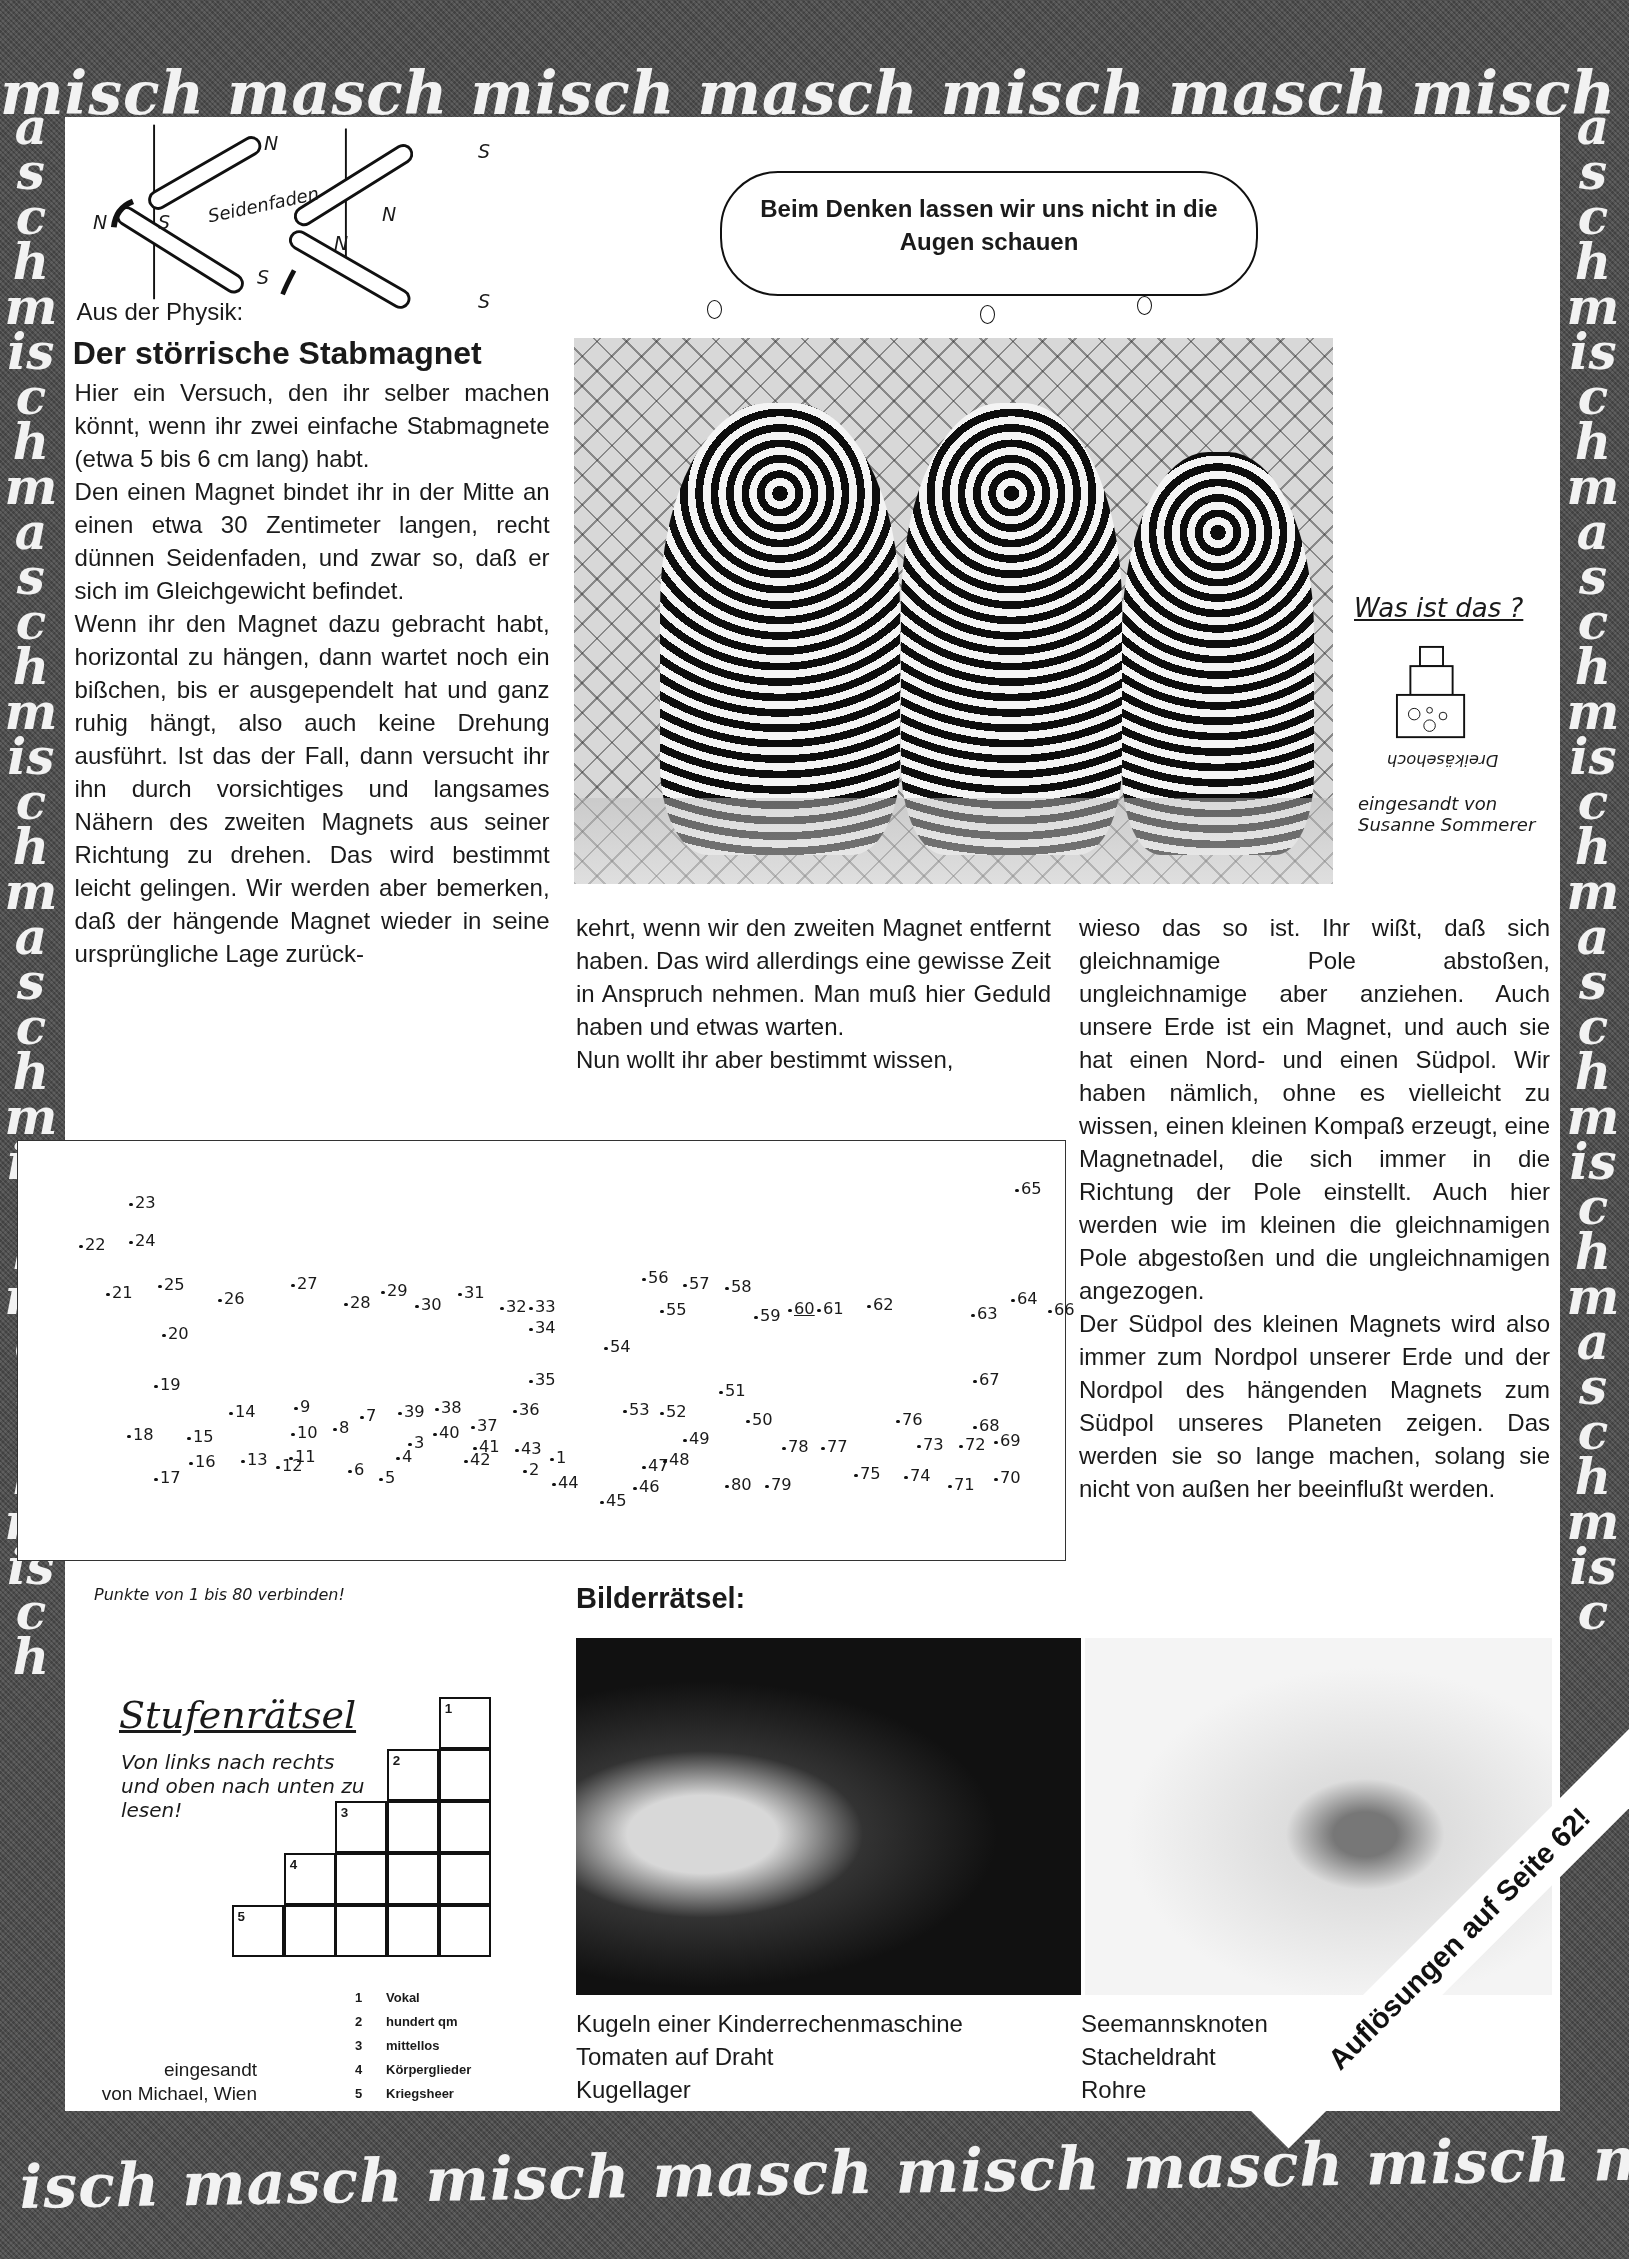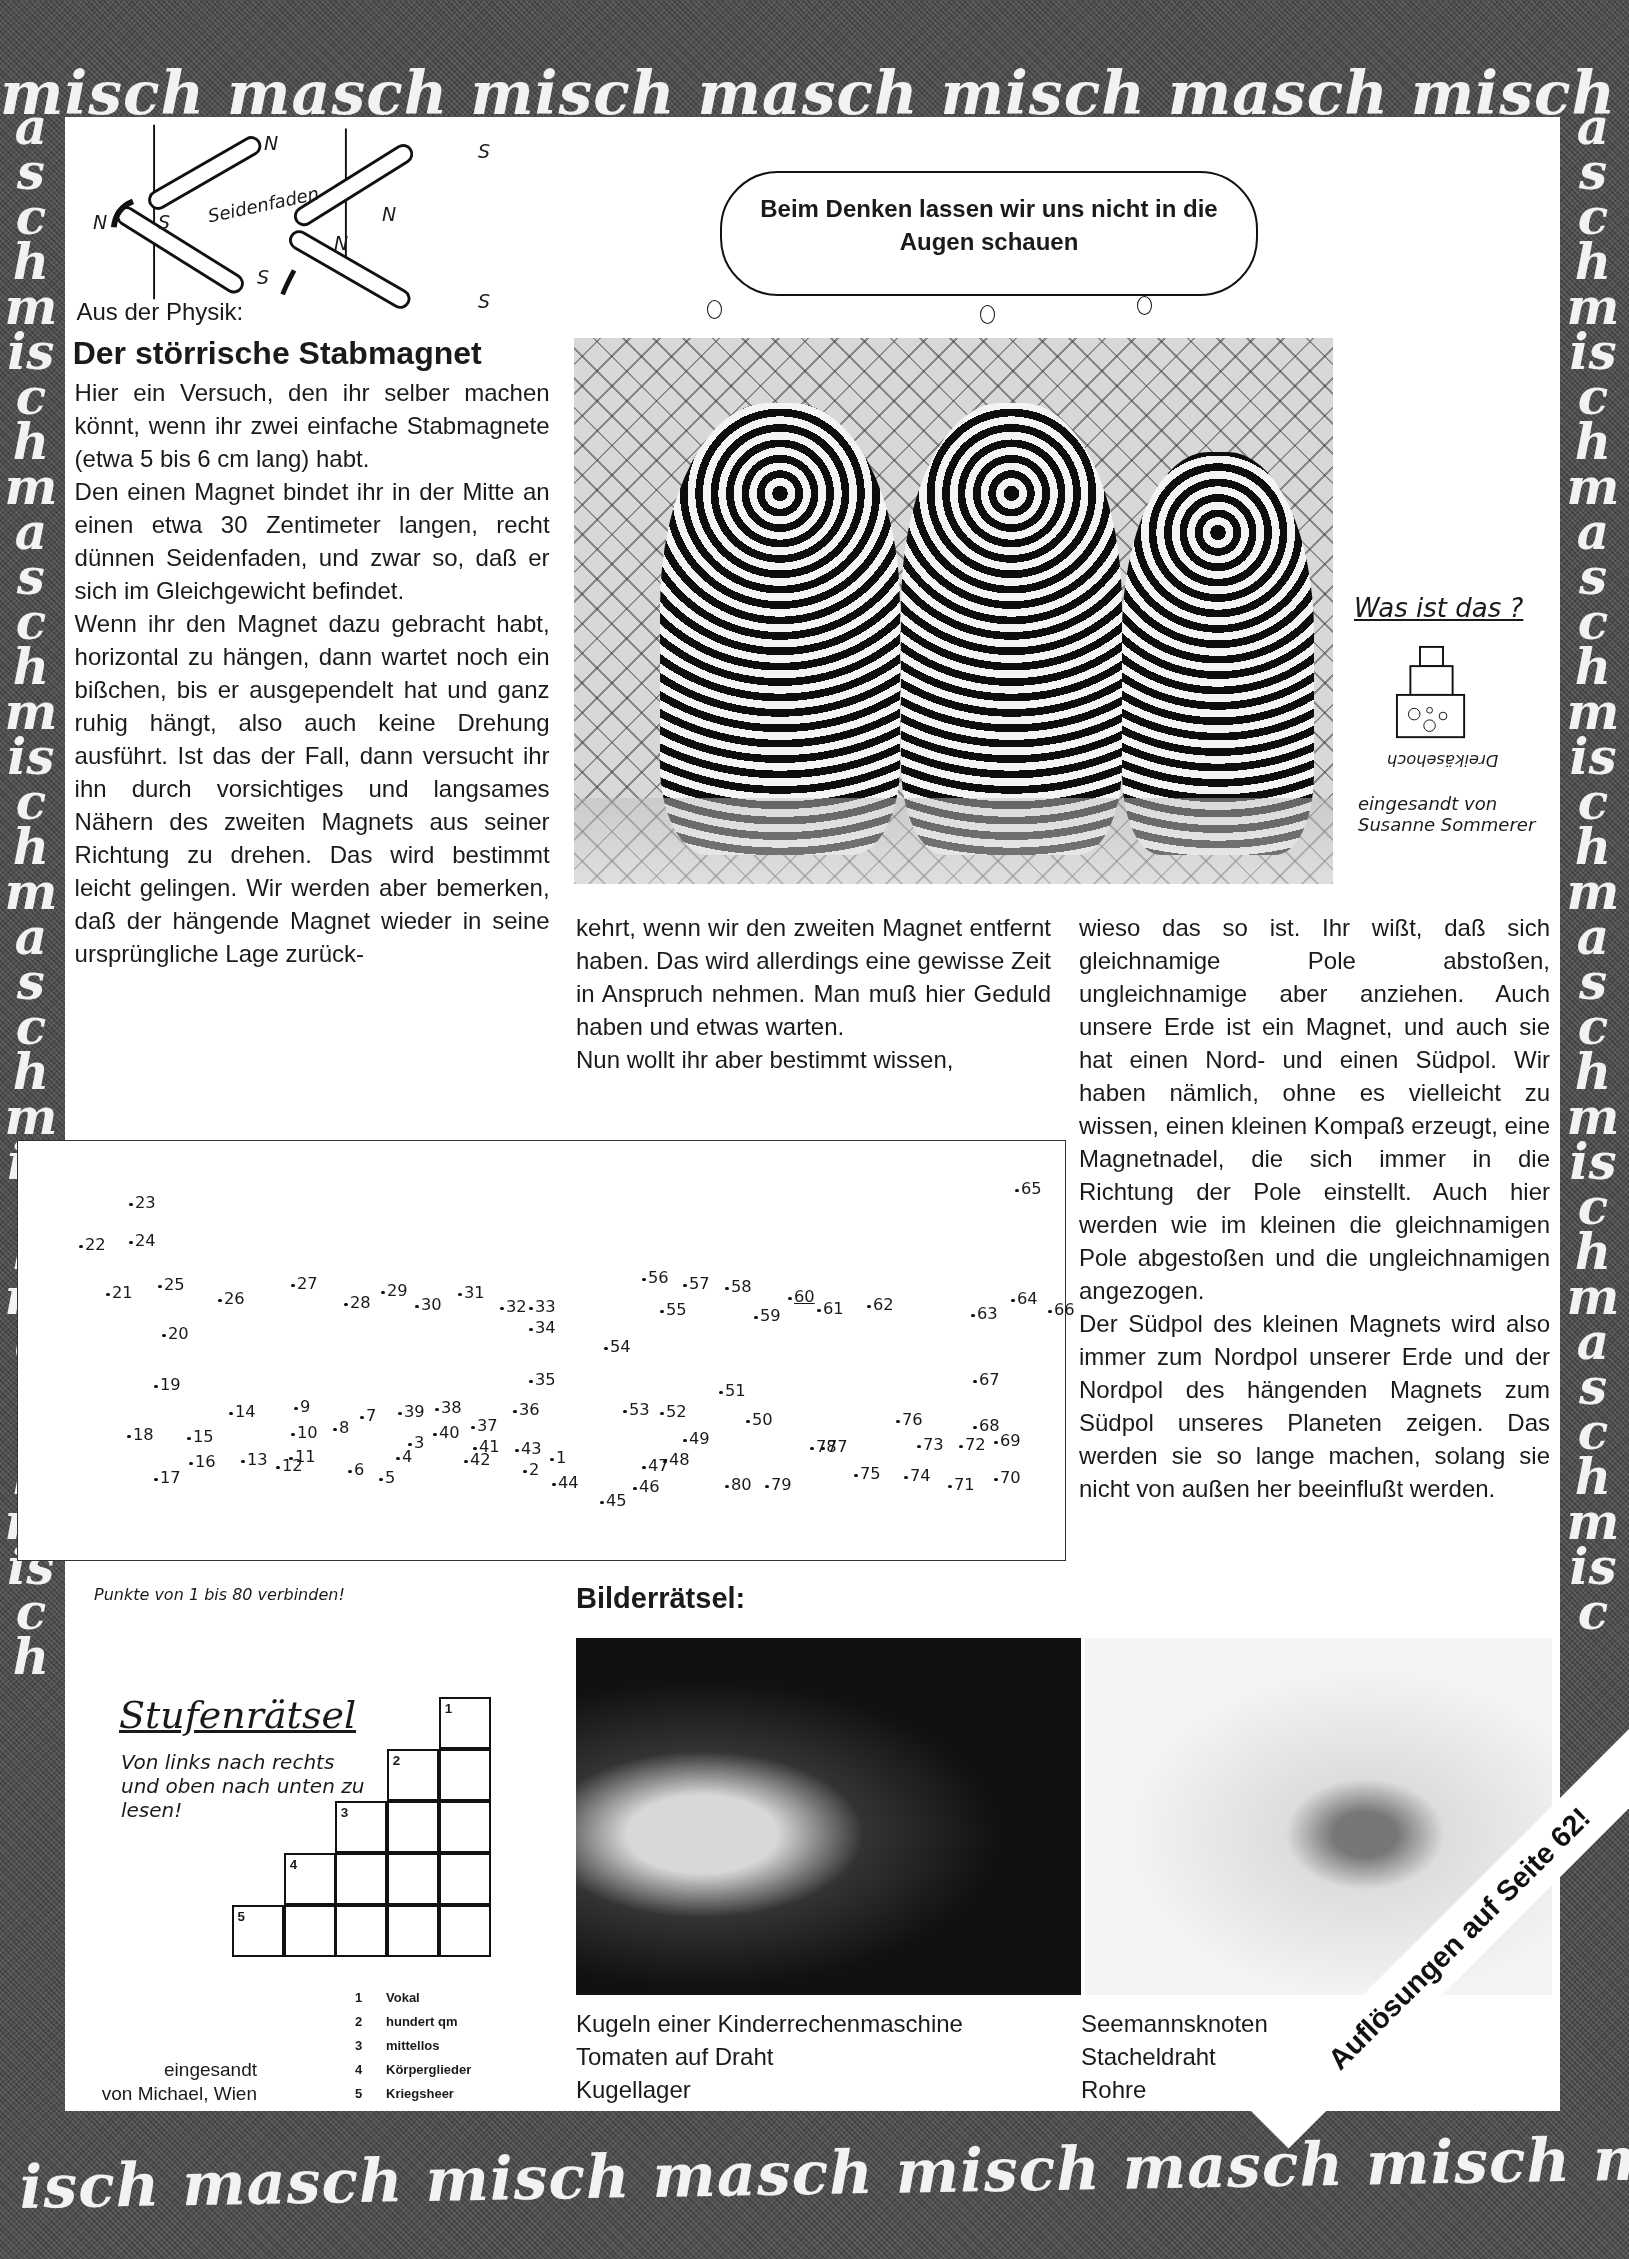--- a/index.html
+++ b/index.html
@@ -168,39 +168,39 @@
       <div class="dot" style="left: 734px; top: 269px;">50</div>
       <div class="dot" style="left: 707px; top: 240px;">51</div>
       <div class="dot" style="left: 648px; top: 261px;">52</div>
       <div class="dot" style="left: 611px; top: 259px;">53</div>
       <div class="dot" style="left: 592px; top: 196px;">54</div>
       <div class="dot" style="left: 648px; top: 159px;">55</div>
       <div class="dot" style="left: 630px; top: 127px;">56</div>
       <div class="dot" style="left: 671px; top: 133px;">57</div>
       <div class="dot" style="left: 713px; top: 136px;">58</div>
       <div class="dot" style="left: 742px; top: 165px;">59</div>
-      <div class="dot" style="left: 776px; top: 146px; text-decoration: underline;">60</div>
+      <div class="dot" style="left: 776px; top: 158px; text-decoration: underline;">60</div>
       <div class="dot" style="left: 805px; top: 158px;">61</div>
       <div class="dot" style="left: 855px; top: 154px;">62</div>
       <div class="dot" style="left: 959px; top: 163px;">63</div>
       <div class="dot" style="left: 999px; top: 148px;">64</div>
       <div class="dot" style="left: 1003px; top: 38px;">65</div>
       <div class="dot" style="left: 1036px; top: 159px;">66</div>
       <div class="dot" style="left: 961px; top: 229px;">67</div>
       <div class="dot" style="left: 961px; top: 275px;">68</div>
       <div class="dot" style="left: 982px; top: 290px;">69</div>
       <div class="dot" style="left: 982px; top: 327px;">70</div>
       <div class="dot" style="left: 936px; top: 334px;">71</div>
       <div class="dot" style="left: 947px; top: 294px;">72</div>
       <div class="dot" style="left: 905px; top: 294px;">73</div>
       <div class="dot" style="left: 892px; top: 325px;">74</div>
       <div class="dot" style="left: 842px; top: 323px;">75</div>
       <div class="dot" style="left: 884px; top: 269px;">76</div>
       <div class="dot" style="left: 809px; top: 296px;">77</div>
-      <div class="dot" style="left: 770px; top: 296px; margin-left: 28px;">78</div>
+      <div class="dot" style="left: 770px; top: 296px;">78</div>
       <div class="dot" style="left: 753px; top: 334px;">79</div>
       <div class="dot" style="left: 713px; top: 334px;">80</div>
     </div>
   <div class="abs hand" style="left:29px;top:1468px;font-size:16px;">Punkte von 1 bis 80 verbinden!</div>
 
   <div class="abs hand" style="left:54px;top:1576px;font-size:38px;font-family:'DejaVu Serif',serif;text-decoration:underline;">Stufenrätsel</div>
   <div class="abs hand" style="left:56px;top:1633px;width:250px;font-size:20px;line-height:24px;">Von links nach rechts und oben nach unten zu lesen!</div>
   <div class="abs" style="left:159px;top:1580px;width:279px;height:298px;">
 
     <div class="grid-cell" style="left:215px;top:0;">1</div>

